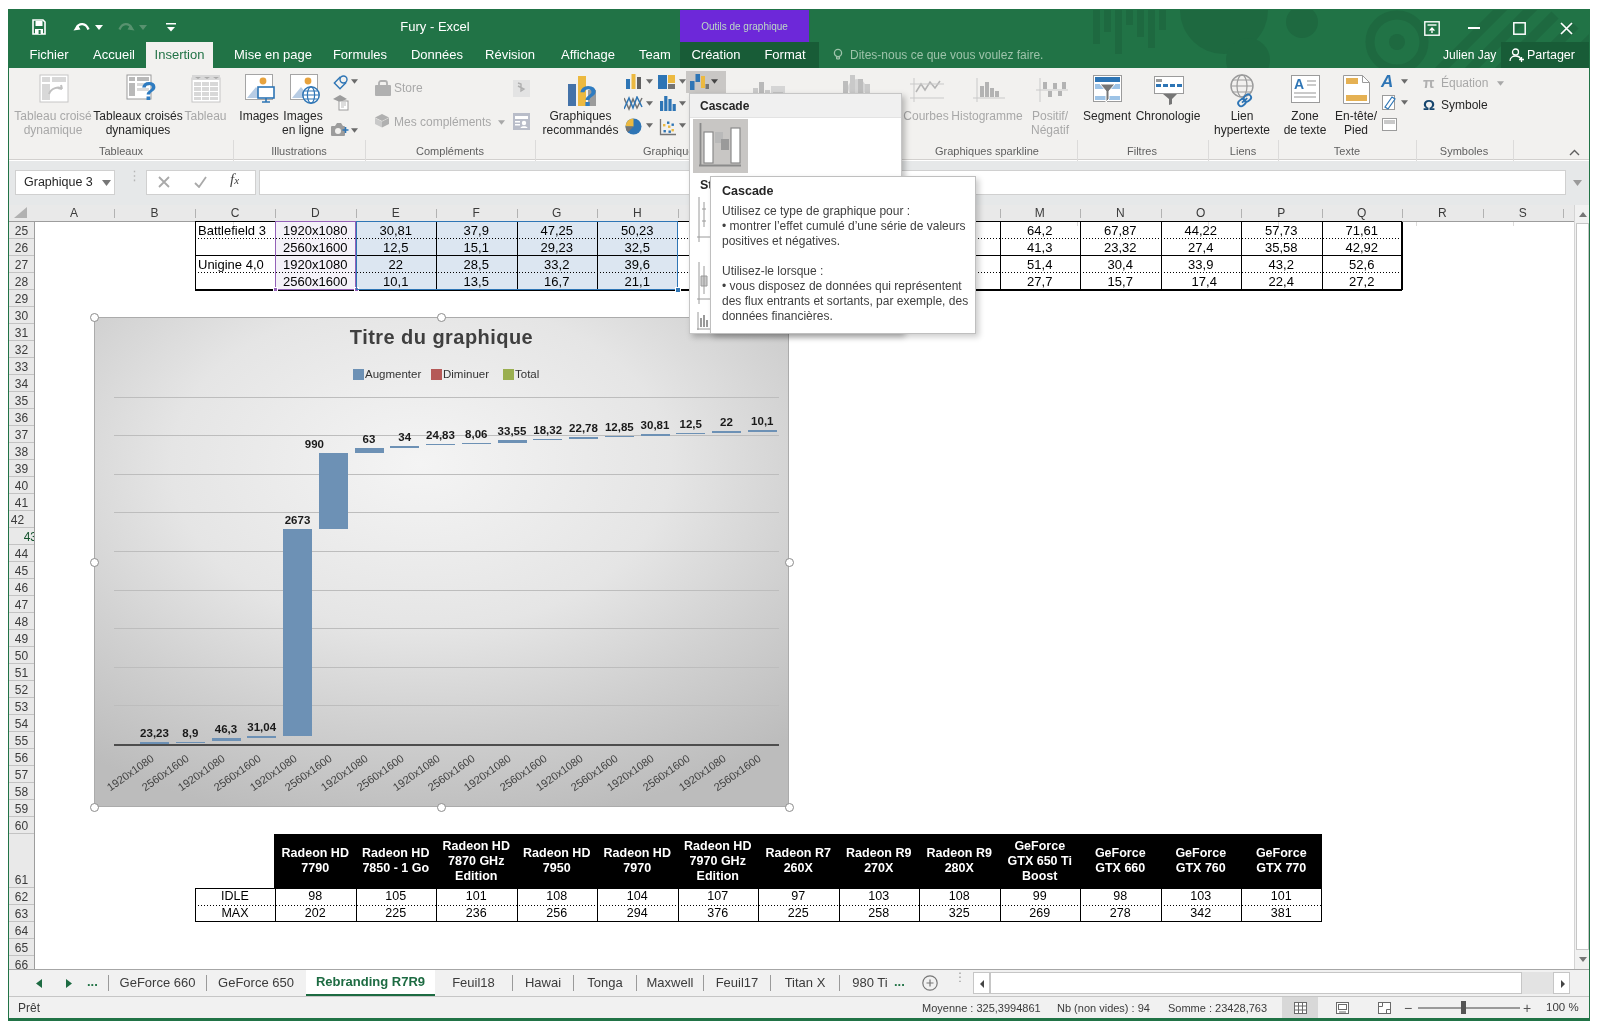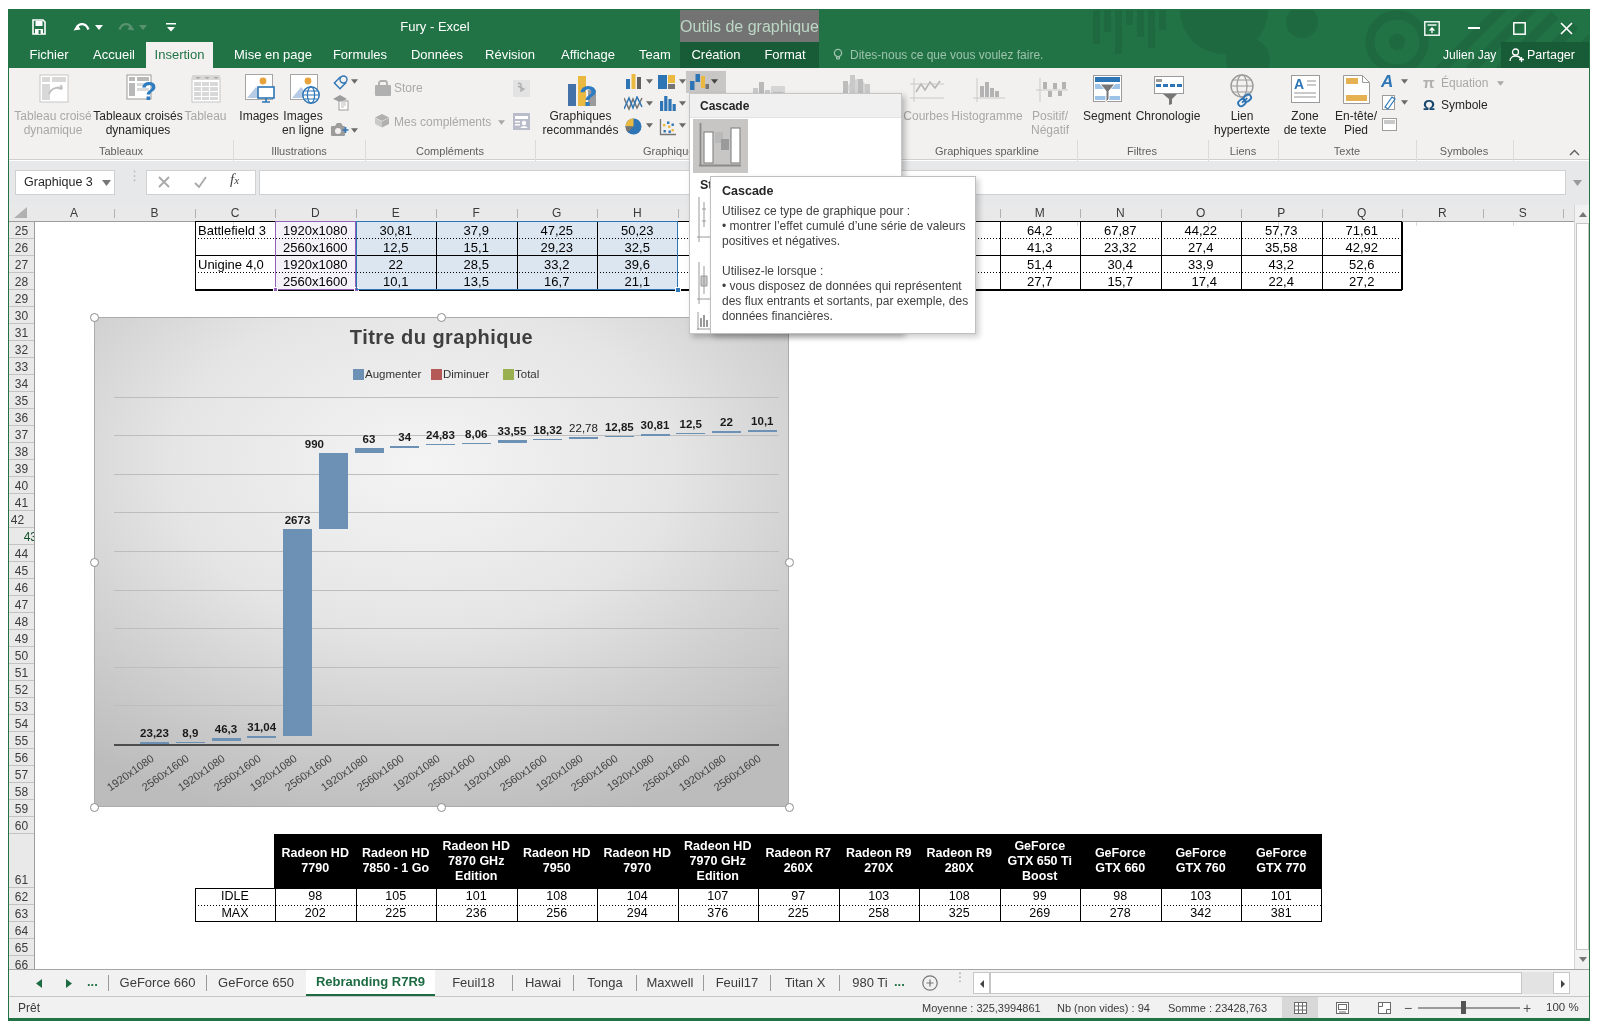--- a/index.html
+++ b/index.html
@@ -56,21 +56,21 @@
     </svg>
   <svg class="ab" style="left:130px;top:15px" width="8" height="5" viewBox="0 0 8 5">
       <path d="M0 0h8L4 5z" fill="#58926f"></path>
     </svg>
   <svg class="ab" style="left:157px;top:13px" width="10" height="9" viewBox="0 0 10 9">
       <rect x="0" y="0" width="10" height="1.5" fill="#fff"></rect>
       <path d="M1 4h8L5 8.5z" fill="#fff"></path>
     </svg>
   <div class="ab" style="left:336px;top:9px;width:180px;height:20px;color:#fff;font-size:13px;text-align:center">Fury - Excel</div>
 
-  <div class="ab" style="left:671px;top:0;width:139px;height:32px;background:#737373;color:#bcd8c5;font-size:16px;text-align:center;line-height:34px">Outils de graphique</div>
+  <div class="ab" style="left:671px;top:0;width:129px;height:32px;background:#6d28d9;color:#bcd8c5;font-size:10px;text-align:center;line-height:34px">Outils de graphique</div>
 
   <svg class="ab" style="left:1415px;top:11px" width="16" height="15" viewBox="0 0 16 15">
       <rect x="0.8" y="0.8" width="14.4" height="13.4" fill="none" stroke="#fff" stroke-width="1.4"></rect>
       <path d="M3.5 4 h9" stroke="#fff" stroke-width="1.4"></path>
       <path d="M8 12 L8 7.5 M5.6 9.6 L8 7 L10.4 9.6" stroke="#fff" stroke-width="1.4" fill="none"></path>
     </svg>
   <div class="ab" style="left:1459px;top:17px;width:12px;height:2px;background:#fff"></div>
   <svg class="ab" style="left:1504px;top:12px" width="13" height="13" viewBox="0 0 13 13">
       <rect x="0.8" y="0.8" width="11.4" height="11.4" fill="none" stroke="#fff" stroke-width="1.5"></rect>
     </svg>
@@ -947,21 +947,21 @@
 <div class="ab" style="left:281.2px;top:112.5px;width:57px;text-align:center;font-size:11.5px;font-weight:bold;color:#1a1a1a">34</div>
 <div class="ab" style="left:331.0px;top:125.6px;width:29px;height:1.9px;background:#6d91b5"></div>
 <div class="ab" style="left:317.0px;top:110.6px;width:57px;text-align:center;font-size:11.5px;font-weight:bold;color:#1a1a1a">24,83</div>
 <div class="ab" style="left:366.8px;top:125.0px;width:29px;height:1.2px;background:#6d91b5"></div>
 <div class="ab" style="left:352.8px;top:110.0px;width:57px;text-align:center;font-size:11.5px;font-weight:bold;color:#1a1a1a">8,06</div>
 <div class="ab" style="left:402.5px;top:122.4px;width:29px;height:2.6px;background:#6d91b5"></div>
 <div class="ab" style="left:388.5px;top:107.4px;width:57px;text-align:center;font-size:11.5px;font-weight:bold;color:#1a1a1a">33,55</div>
 <div class="ab" style="left:438.2px;top:121.0px;width:29px;height:1.4px;background:#6d91b5"></div>
 <div class="ab" style="left:424.2px;top:106.0px;width:57px;text-align:center;font-size:11.5px;font-weight:bold;color:#1a1a1a">18,32</div>
 <div class="ab" style="left:474.0px;top:119.2px;width:29px;height:1.8px;background:#6d91b5"></div>
-<div class="ab" style="left:460.0px;top:104.2px;width:57px;text-align:center;font-size:11.5px;font-weight:normal;color:#1a1a1a">22,78</div>
+<div class="ab" style="left:460.0px;top:104.2px;width:57px;text-align:center;font-size:11.5px;font-weight:bold;color:#1a1a1a">22,78</div>
 <div class="ab" style="left:509.8px;top:118.2px;width:29px;height:1.2px;background:#6d91b5"></div>
 <div class="ab" style="left:495.8px;top:103.2px;width:57px;text-align:center;font-size:11.5px;font-weight:bold;color:#1a1a1a">12,85</div>
 <div class="ab" style="left:545.5px;top:115.8px;width:29px;height:2.4px;background:#6d91b5"></div>
 <div class="ab" style="left:531.5px;top:100.8px;width:57px;text-align:center;font-size:11.5px;font-weight:bold;color:#1a1a1a">30,81</div>
 <div class="ab" style="left:581.2px;top:114.9px;width:29px;height:1.2px;background:#6d91b5"></div>
 <div class="ab" style="left:567.2px;top:99.9px;width:57px;text-align:center;font-size:11.5px;font-weight:bold;color:#1a1a1a">12,5</div>
 <div class="ab" style="left:617.0px;top:113.2px;width:29px;height:1.7px;background:#6d91b5"></div>
 <div class="ab" style="left:603.0px;top:98.2px;width:57px;text-align:center;font-size:11.5px;font-weight:bold;color:#1a1a1a">22</div>
 <div class="ab" style="left:652.8px;top:112.4px;width:29px;height:1.2px;background:#6d91b5"></div>
 <div class="ab" style="left:638.8px;top:97.4px;width:57px;text-align:center;font-size:11.5px;font-weight:bold;color:#1a1a1a">10,1</div>

